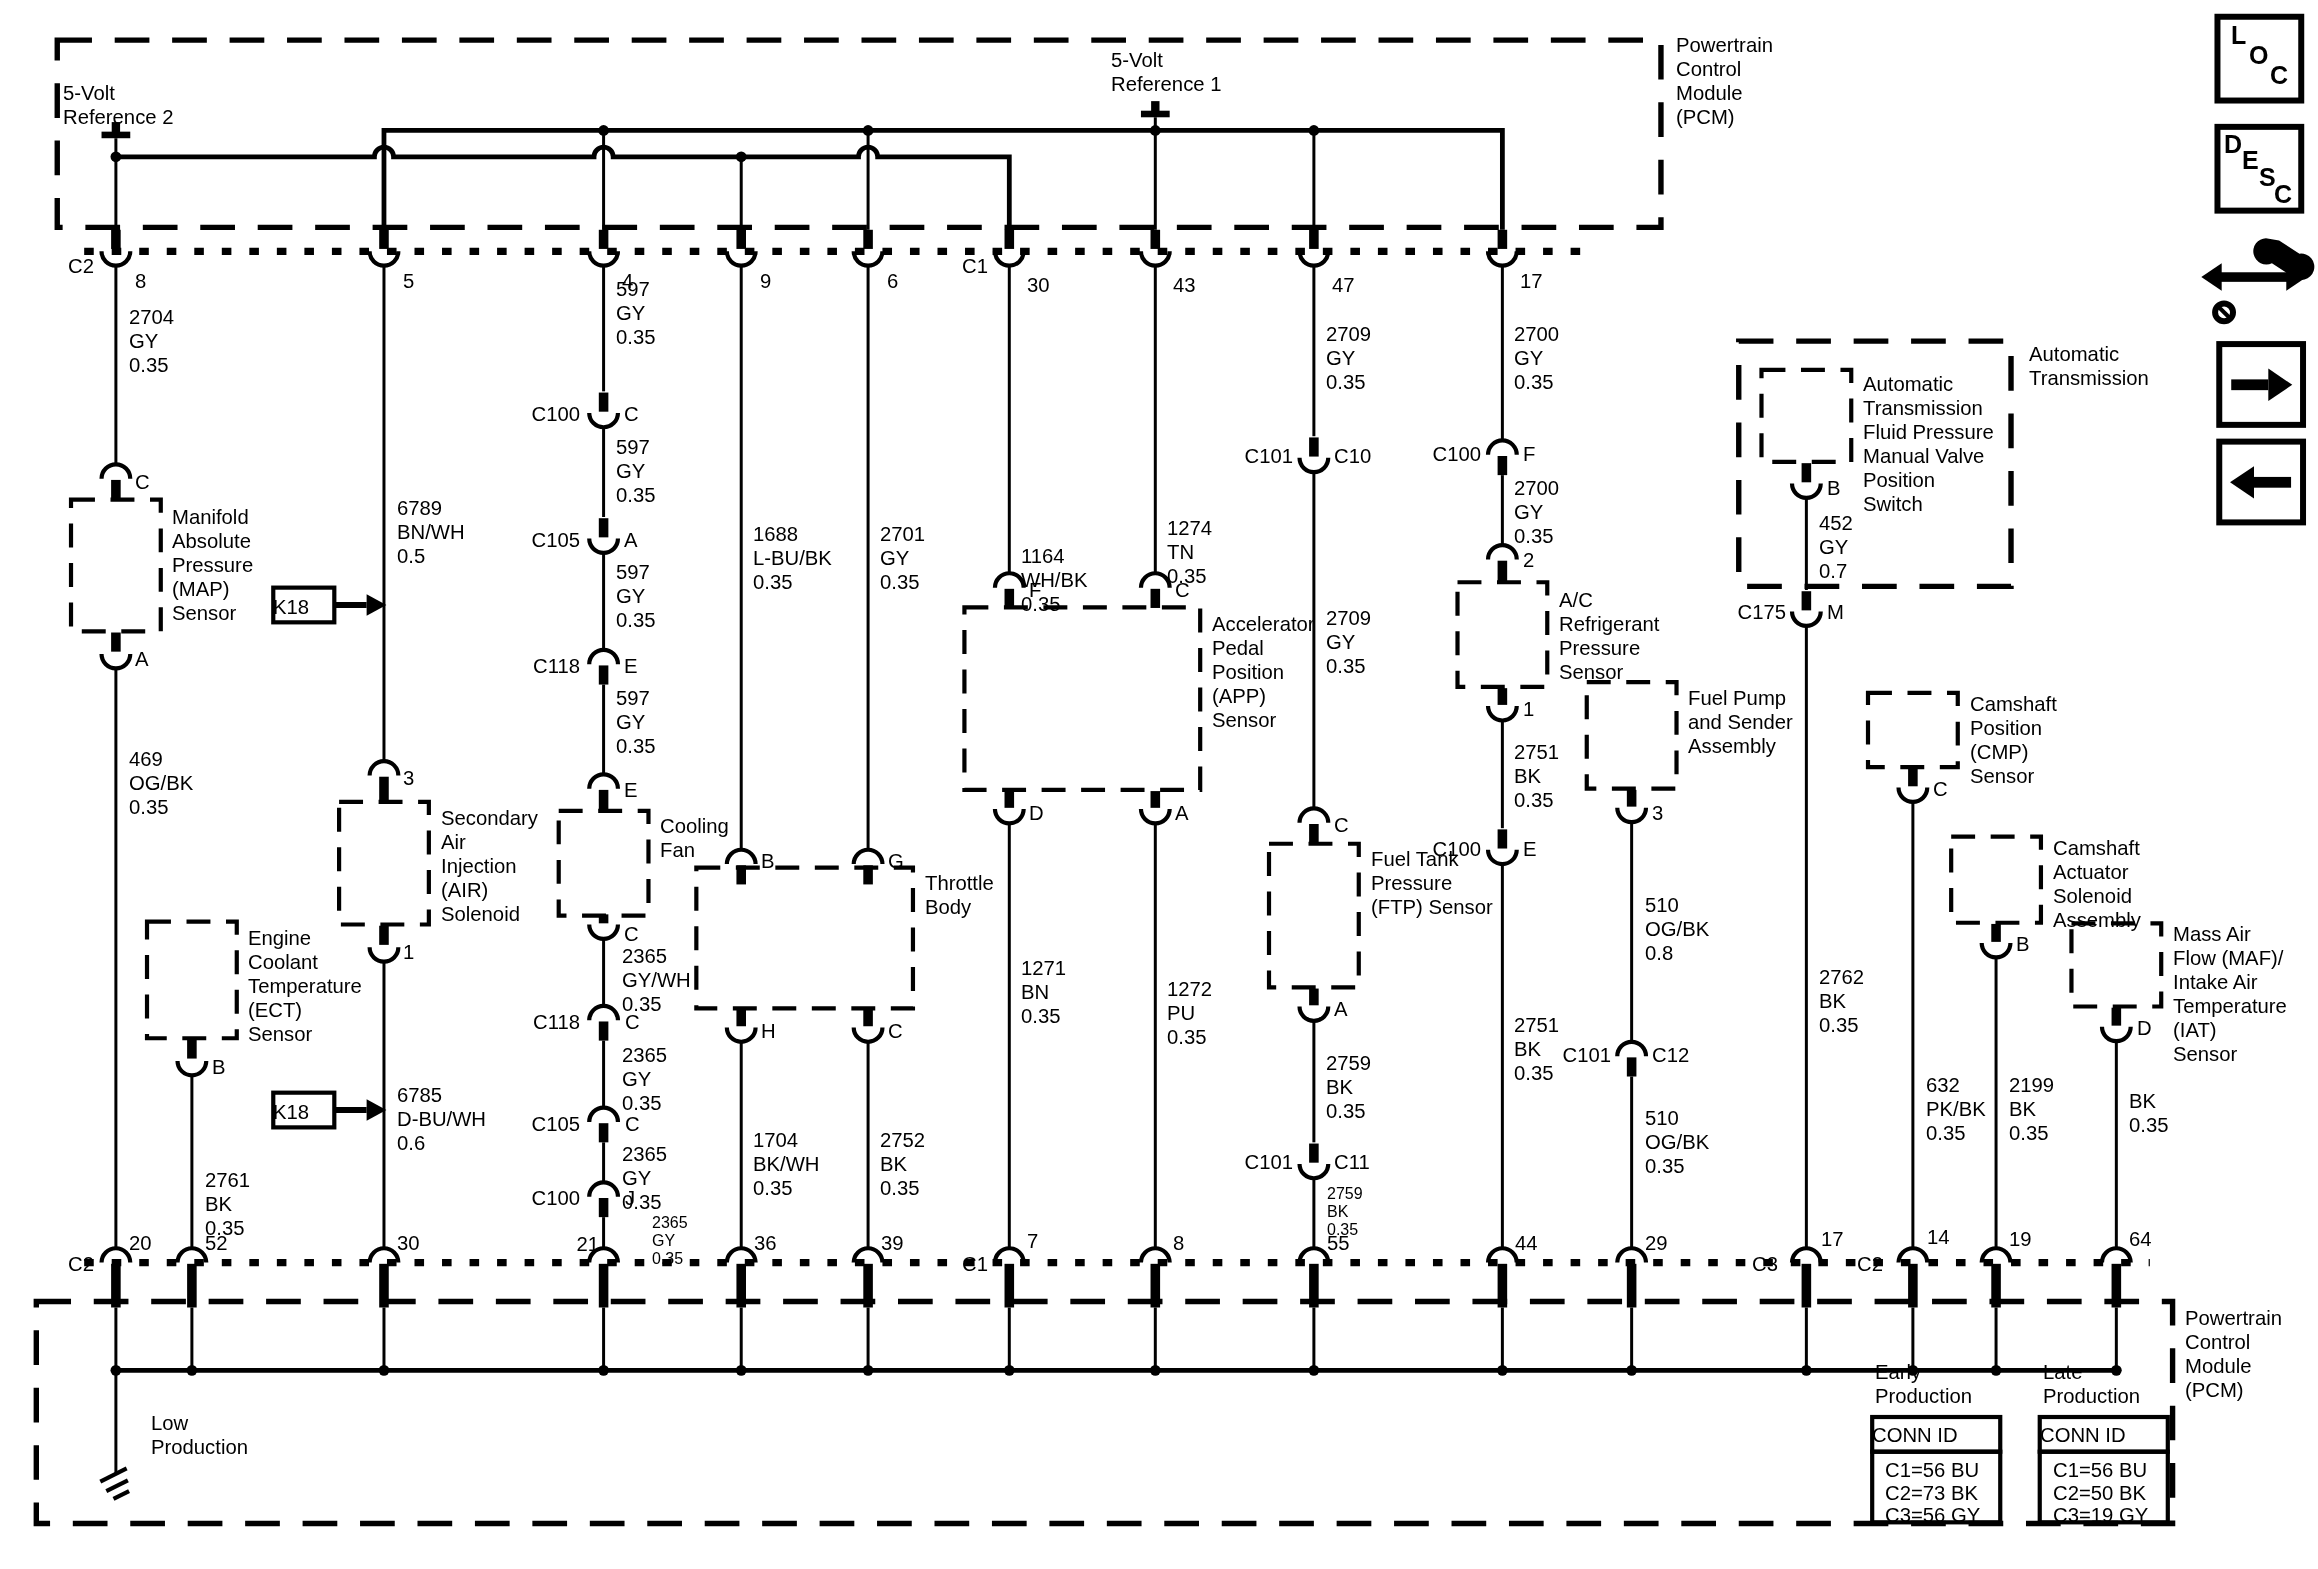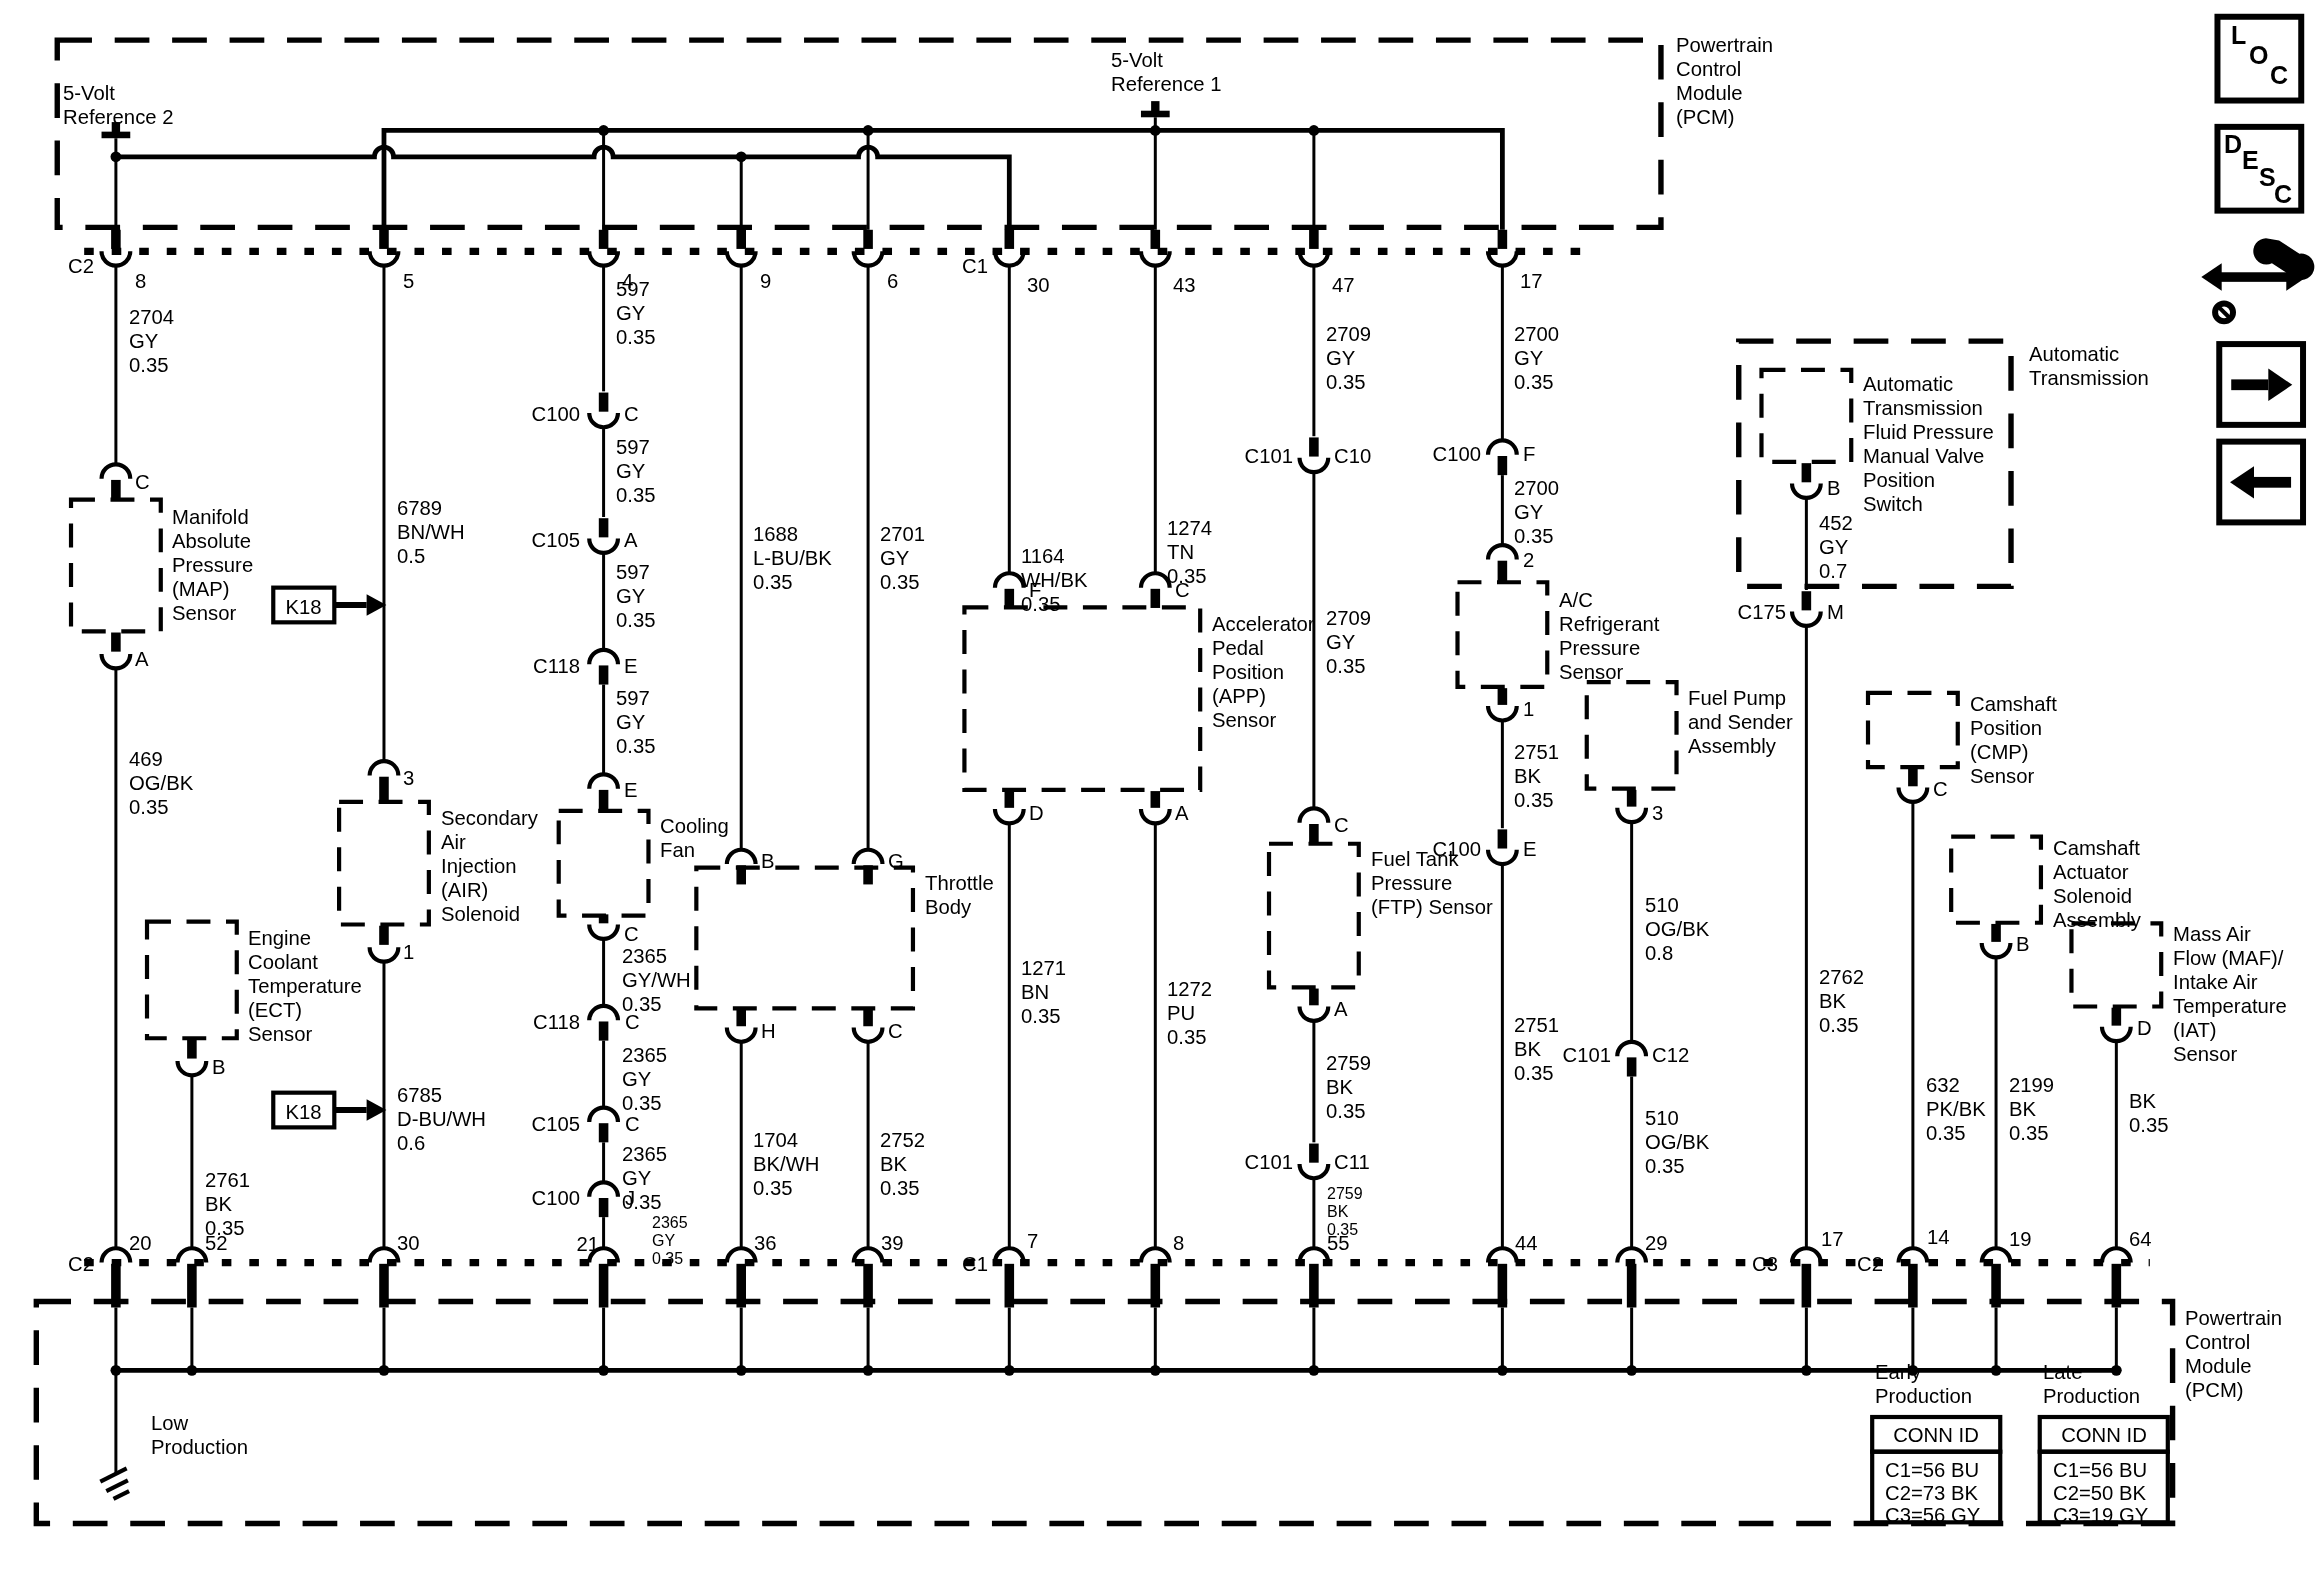--- a/index.html
+++ b/index.html
@@ -13,21 +13,21 @@
   svg .dot{fill:#000;stroke:none;}
   svg .fillb{fill:#000;stroke:none;}
   svg .pcmbox{stroke-width:9px;stroke-dasharray:58 38;}
   svg .devbox{stroke-width:7px;stroke-dasharray:40 26;}
   svg .dotted{stroke-width:12px;stroke-dasharray:16 30;}
   svg .solid7{stroke-width:7px;}
   svg .solid10{stroke-width:10px;}
   .t{position:absolute;font-size:20.3px;line-height:24px;white-space:pre-line;color:#000;}
   .sm{font-size:16px;line-height:18px;}
   .ra{text-align:right;}
-  .ctr{text-align:center;}
+  .ctr{text-align:left;}
   .big{font-size:25px;font-weight:bold;}
 </style>
 </head>
 <body>
 
 <div id="canvas">
 
 <svg width="2319" height="1569" viewBox="0 0 3874 2622">
 
   <g>

